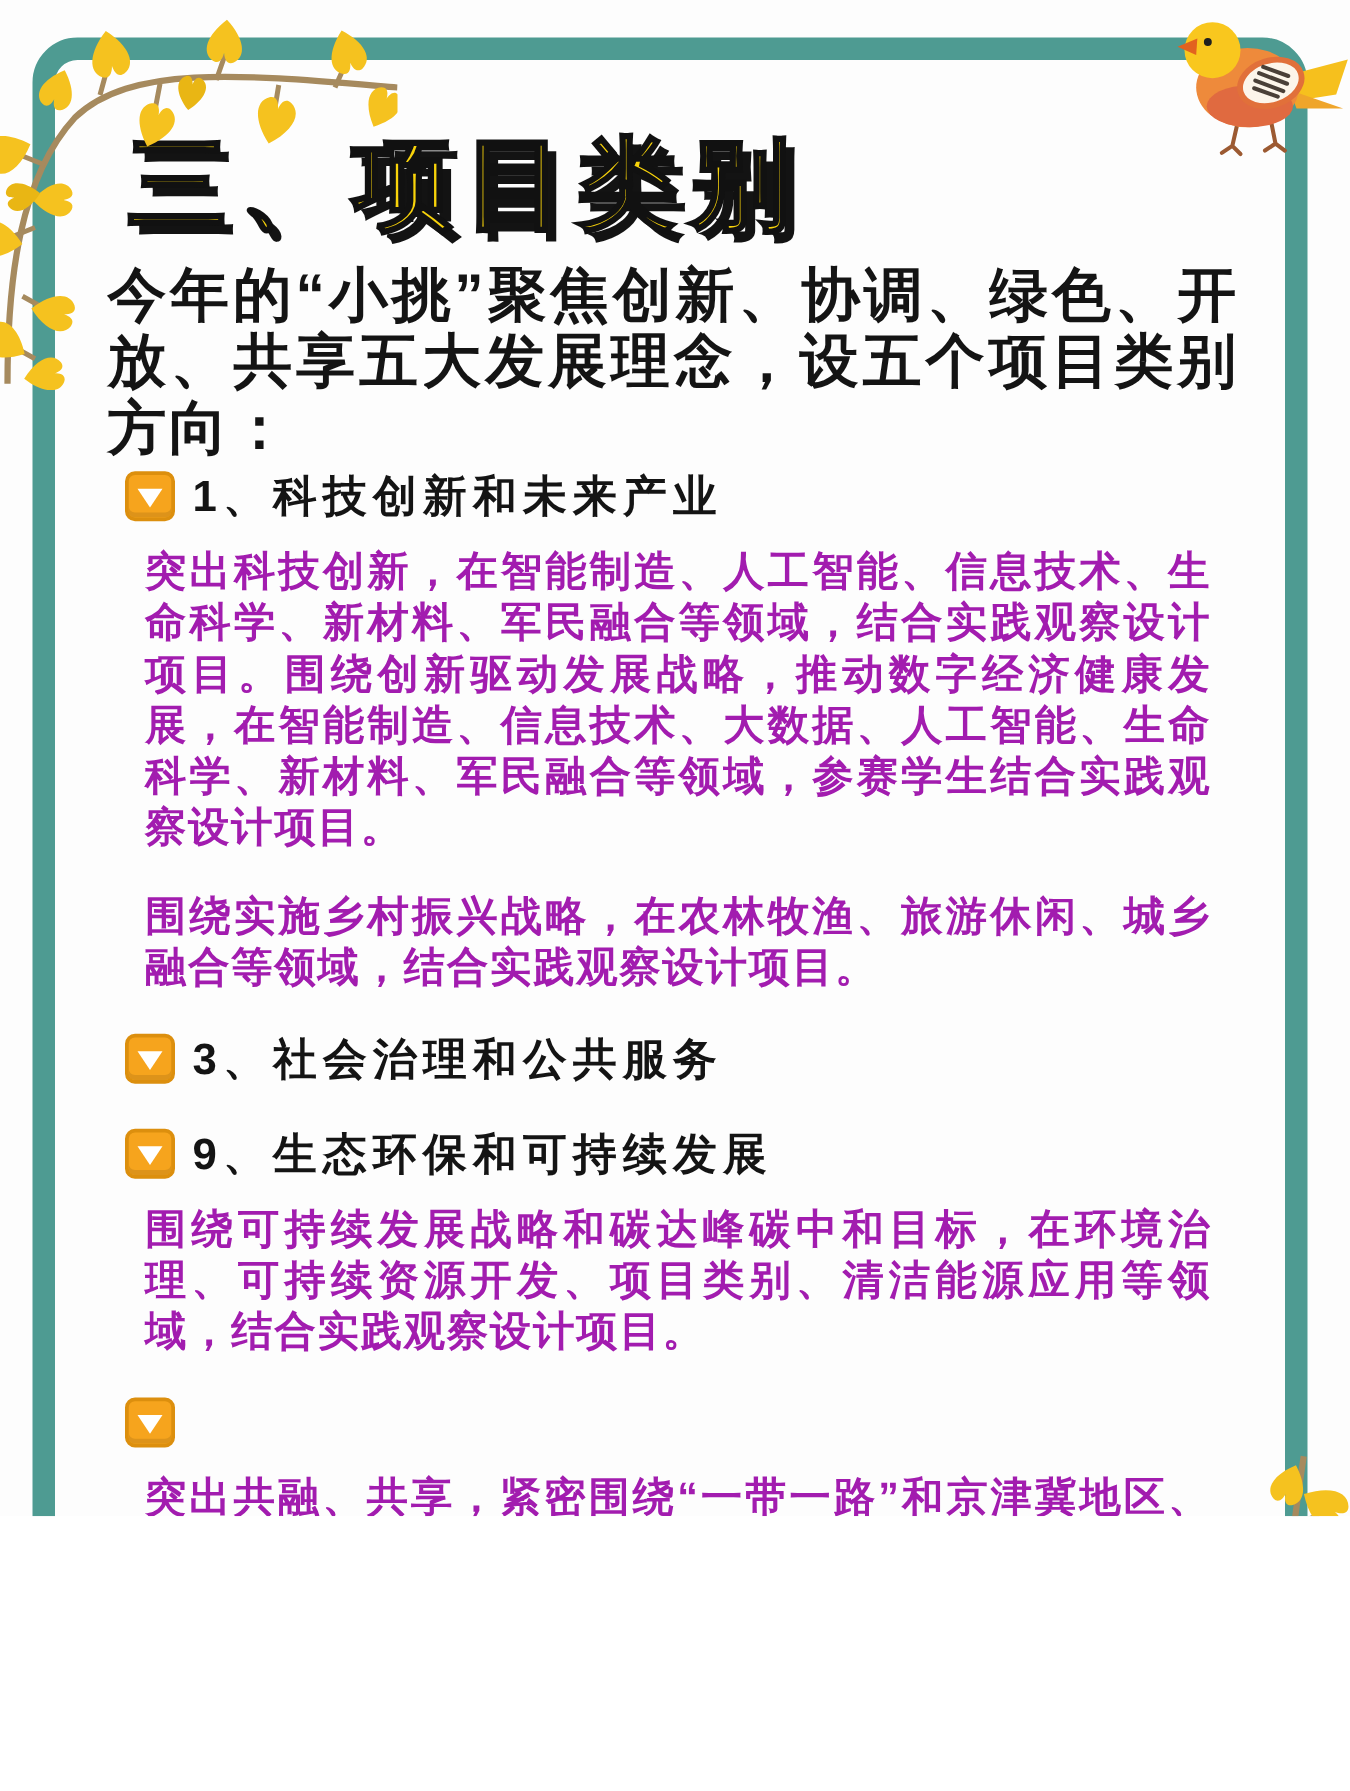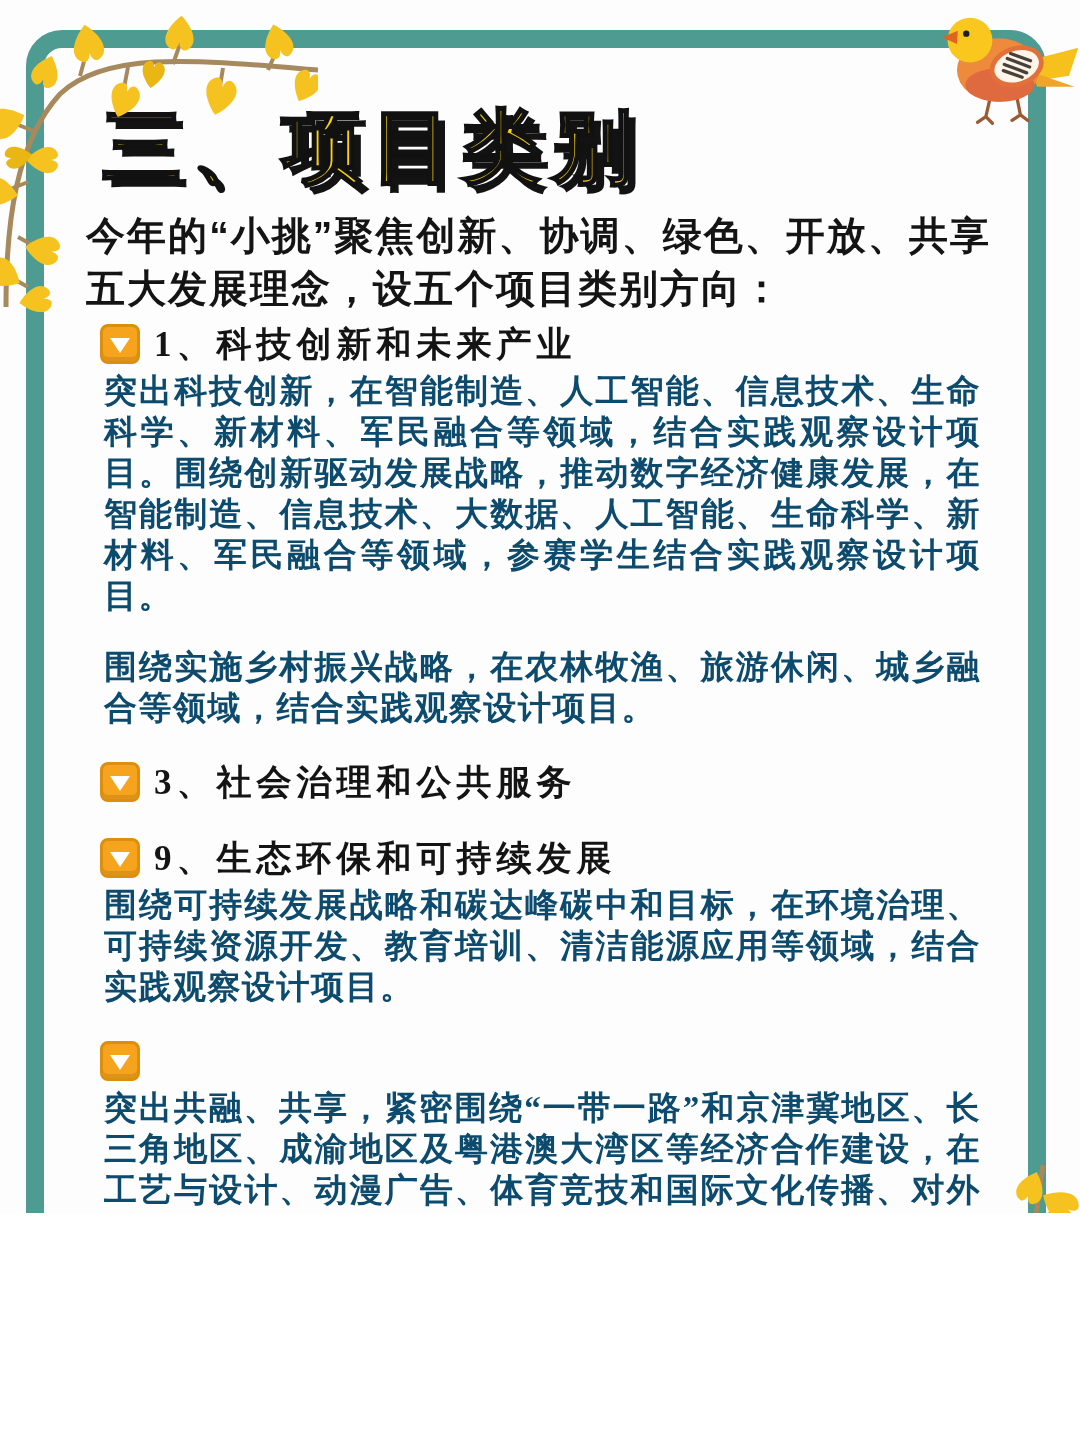--- a/index.html
+++ b/index.html
@@ -15,42 +15,42 @@
   .content{position:absolute;left:100px;top:95px;width:885px;z-index:2;}
   .page-title{
     margin:0 0 10px 2px;font-size:80px;line-height:104px;font-weight:900;
     letter-spacing:10px;color:#F8D30A;
     -webkit-text-stroke:2.5px #111111;
     text-shadow:8px 8px 0 #131313;
     white-space:nowrap;
   }
   .intro{
     margin:0 0 6px -14px;width:905px;
-    font-size:39px;line-height:53px;font-weight:800;letter-spacing:2px;
+    font-size:47px;line-height:53px;font-weight:800;letter-spacing:2px;
     text-align:justify;color:#141414;
   }
-  .section{margin-bottom:30px;font-family:Liberation Serif, serif;}
+  .section{margin-bottom:30px;}
   .sec-head{display:flex;align-items:center;height:46px;margin-bottom:2px;}
   .bullet{
     position:relative;width:40px;height:40px;flex:0 0 40px;box-sizing:border-box;
     background:#F6A41D;border:3px solid #DC8F0E;border-radius:8px;
     box-shadow:inset 0 -4px 0 rgba(0,0,0,0.10);
   }
   .bullet::after{
     content:"";position:absolute;left:7px;top:11px;width:0;height:0;
     border-left:10px solid transparent;border-right:10px solid transparent;
     border-top:15px solid #ffffff;
   }
   .sec-title{
     margin-left:14px;font-size:35px;font-weight:900;letter-spacing:5px;
     color:#141414;white-space:nowrap;
   }
   .sec-body{
-    margin:4px;font-size:33px;line-height:41px;font-weight:700;letter-spacing:1.5px;
-    text-align:justify;color:#0c4a6e;
+    margin:16px;font-size:33px;line-height:41px;font-weight:700;letter-spacing:1.5px;
+    text-align:justify;color:#a21caf;
   }
   .deco{position:absolute;z-index:3;pointer-events:none;}
   .watermark{
     position:absolute;left:793px;top:1356px;z-index:4;
     display:flex;align-items:center;gap:8px;opacity:0.55;
   }
   .watermark-text{
     font-size:40px;font-weight:700;letter-spacing:2px;color:#6f6f6f;white-space:nowrap;
   }
 </style>
@@ -174,21 +174,21 @@
         <span class="bullet"></span>
         <span class="sec-title">3、社会治理和公共服务</span>
       </div>
     </div>
 
     <div class="section">
       <div class="sec-head">
         <span class="bullet"></span>
         <span class="sec-title">9、生态环保和可持续发展</span>
       </div>
-      <p class="sec-body">围绕可持续发展战略和碳达峰碳中和目标，在环境治理、可持续资源开发、教育培训、清洁能源应用等领域，结合实践观察设计项目。</p>
+      <p class="sec-body">围绕可持续发展战略和碳达峰碳中和目标，在环境治理、可持续资源开发、项目类别、清洁能源应用等领域，结合实践观察设计项目。</p>
     </div>
 
     <div class="section">
       <div class="sec-head">
         <span class="bullet"></span>
       </div>
       <p class="sec-body">突出共融、共享，紧密围绕“一带一路”和京津冀地区、长三角地区、成渝地区及粤港澳大湾区等经济合作建设，在工艺与设计、动漫广告、体育竞技和国际文化传播、对外交流</p>
     </div>
   </div>
 

